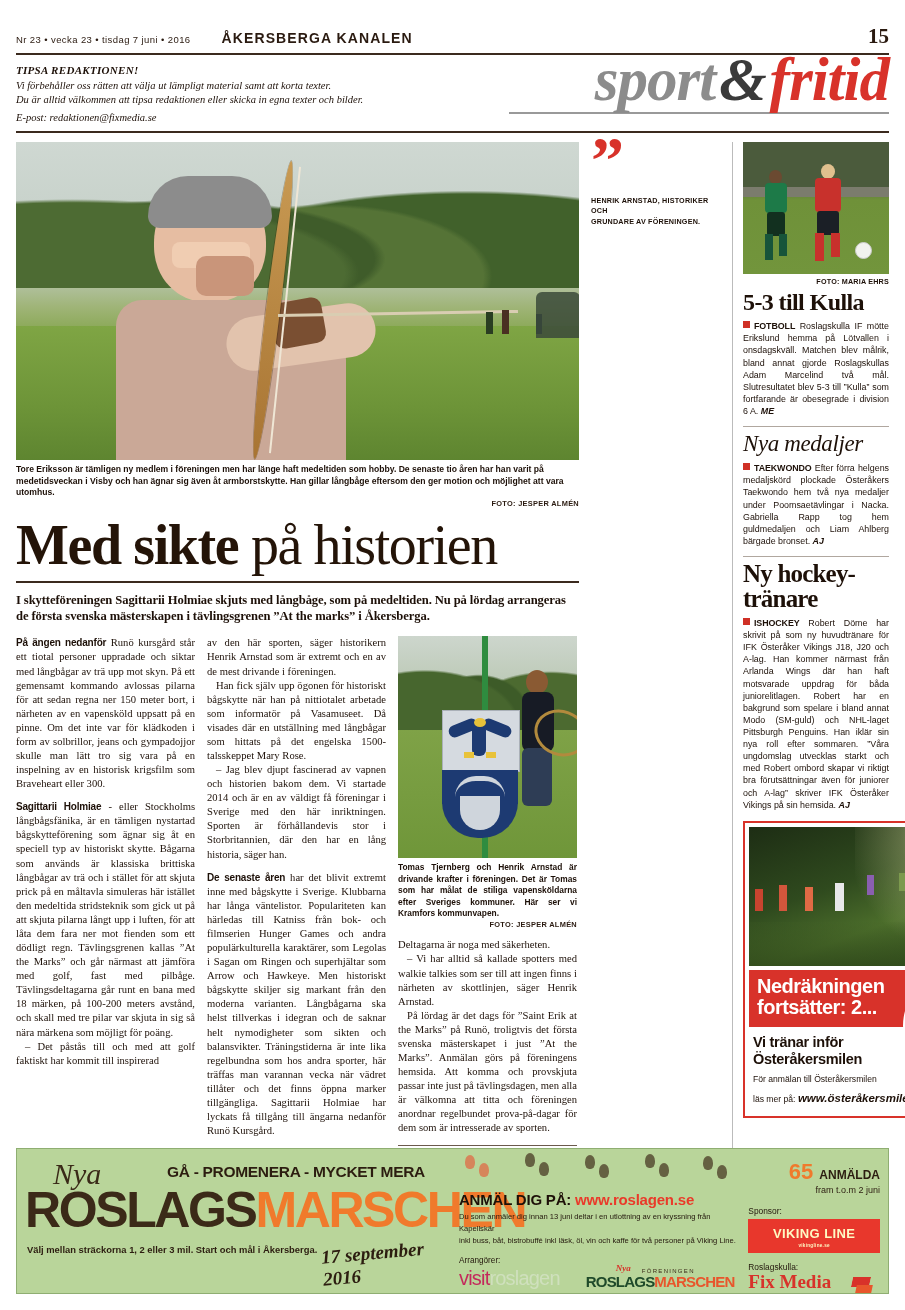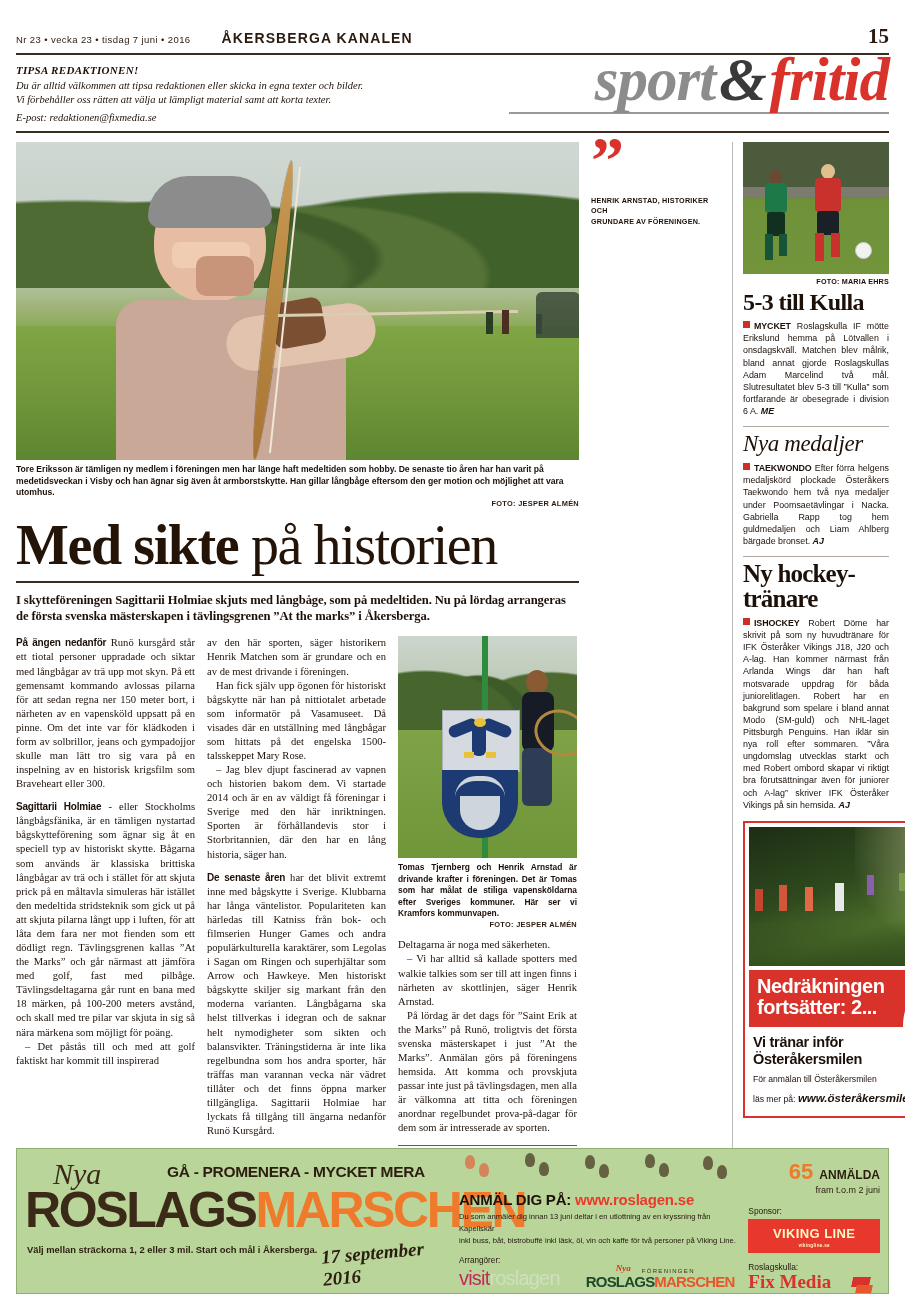--- a/index.html
+++ b/index.html
@@ -170,22 +170,22 @@
       <span class="paper">ÅKERSBERGA KANALEN</span>
     </div>
     <div class="topbar-right">15</div>
   </div>
   <div class="rule-top"></div>
 
   <div class="tips">
     <div class="tips-left">
       <div class="tips-title">TIPSA REDAKTIONEN!</div>
       <div class="tips-body">
+        <div>Vi förbehåller oss rätten att välja ut lämpligt material samt att korta texter.</div>
         <div>Du är alltid välkommen att tipsa redaktionen eller skicka in egna texter och bilder.</div>
-        <div>Vi förbehåller oss rätten att välja ut lämpligt material samt att korta texter.</div>
       </div>
       <div class="tips-mail">E-post: redaktionen@fixmedia.se</div>
     </div>
     <div class="masthead">
       <span class="mh-sport">sport</span>
       <span class="mh-amp">&amp;</span>
       <span class="mh-fritid">fritid</span>
       <div class="rule-mast"></div>
     </div>
   </div>
@@ -236,21 +236,21 @@
 
       <div class="artcols">
 
         <div class="artcol">
           <p class="first"><b>På ängen nedanför</b><span> Runö kursgård står ett tiotal personer uppradade och siktar med långbågar av trä upp mot skyn. På ett gemensamt kommando avlossas pilarna för att sedan regna ner 150 meter bort, i närheten av en vapensköld uppsatt på en pinne. Om det inte var för klädkoden i form av solbrillor, jeans och gympadojjor skulle man lätt tro sig vara på en inspelning av en historisk krigsfilm som Braveheart eller 300.</span></p>
           <p class="lead"><b>Sagittarii Holmiae</b><span> - eller Stockholms långbågsfänika, är en tämligen nystartad bågskytteförening som ägnar sig åt en speciell typ av historiskt skytte. Bågarna som används är klassiska brittiska långbågar av trä och i stället för att skjuta prick på en måltavla simuleras här istället den medeltida stridsteknik som gick ut på att skjuta pilarna långt upp i luften, för att låta dem fara ner mot fienden som ett dödligt regn. Tävlingsgrenen kallas ”At the Marks” och går närmast att jämföra med golf, fast med pilbåge. Tävlingsdeltagarna går runt en bana med 18 märken, på 100-200 meters avstånd, och skall med tre pilar var skjuta in sig så nära märkena som möjligt för poäng.</span></p>
           <p>– Det påstås till och med att golf faktiskt har kommit till inspirerad</p>
         </div>
 
         <div class="artcol">
-          <p class="first">av den här sporten, säger historikern Henrik Matchen som är grundare och en av de mest drivande i föreningen.</p>
+          <p class="first">av den här sporten, säger historikern Henrik Arnstad som är extremt och en av de mest drivande i föreningen.</p>
           <p>Han fick själv upp ögonen för historiskt bågskytte när han på nittiotalet arbetade som informatör på Vasamuseet. Då visades där en utställning med långbågar som hittats på det engelska 1500-talsskeppet Mary Rose.</p>
           <p>– Jag blev djupt fascinerad av vapnen och historien bakom dem. Vi startade 2014 och är en av väldigt få föreningar i Sverige med den här inriktningen. Sporten är förhållandevis stor i Storbritannien, där den har en lång historia, säger han.</p>
           <p class="lead"><b>De senaste åren</b><span> har det blivit extremt inne med bågskytte i Sverige. Klubbarna har långa väntelistor. Populariteten kan härledas till Katniss från bok- och filmserien Hunger Games och andra populärkulturella karaktärer, som Legolas i Sagan om Ringen och superhjältar som Arrow och Hawkeye. Men historiskt bågskytte skiljer sig markant från den moderna varianten. Långbågarna ska helst tillverkas i idegran och de saknar helt nymodigheter som sikten och balansvikter. Träningstiderna är inte lika regelbundna som hos andra sporter, här träffas man varannan vecka när vädret tillåter och det finns öppna marker tillgängliga. Sagittarii Holmiae har lyckats få tillgång till ängarna nedanför Runö Kursgård.</span></p>
         </div>
 
         <div class="artcol">
           <div class="photo2">
             <div style="position:absolute;inset:0;background:linear-gradient(#cdd6cd 0%,#b9c7b2 26%,#7fa247 42%,#6f9639 100%);"></div>
             <div style="position:absolute;left:0;top:0;width:100%;height:42%;background:
                  radial-gradient(ellipse at 15% 95%,#47662e 0 42%,transparent 44%),
@@ -316,21 +316,21 @@
         <div style="position:absolute;left:74px;top:69px;width:22px;height:24px;background:#1b1f26;border-radius:3px;"></div>
         <div style="position:absolute;left:72px;top:91px;width:9px;height:28px;background:#c8312c;"></div>
         <div style="position:absolute;left:88px;top:91px;width:9px;height:24px;background:#c8312c;"></div>
 
         <div style="position:absolute;left:112px;top:100px;width:15px;height:15px;border-radius:50%;background:#f2f2ee;border:1px solid #ccc;"></div>
       </div>
       <div class="side-credit">Foto: Maria Ehrs</div>
 
       <div class="side-h1">5-3 till Kulla</div>
       <div class="side-body">
-        <span class="sq"></span><span class="cat">MYCKET</span>
+        <span class="sq"></span><span class="cat">FOTBOLL</span>
         <span>Roslagskulla IF mötte Erikslund hemma på Lötvallen i onsdagskväll. Matchen blev målrik, bland annat gjorde Roslagskullas Adam Marcelind två mål. Slutresultatet blev 5-3 till ”Kulla” som fortfarande är obesegrade i division 6 A.</span>
         <span class="sig">ME</span>
       </div>
       <div class="side-rule"></div>
 
       <div class="side-h2">Nya medaljer</div>
       <div class="side-body">
         <span class="sq"></span><span class="cat">TAEKWONDO</span>
         <span>Efter förra helgens medaljskörd plockade Österåkers Taekwondo hem två nya medaljer under Poomsaetävlingar i Nacka. Gabriella Rapp tog hem guldmedaljen och Liam Ahlberg bärgade bronset.</span>
         <span class="sig">AJ</span>

